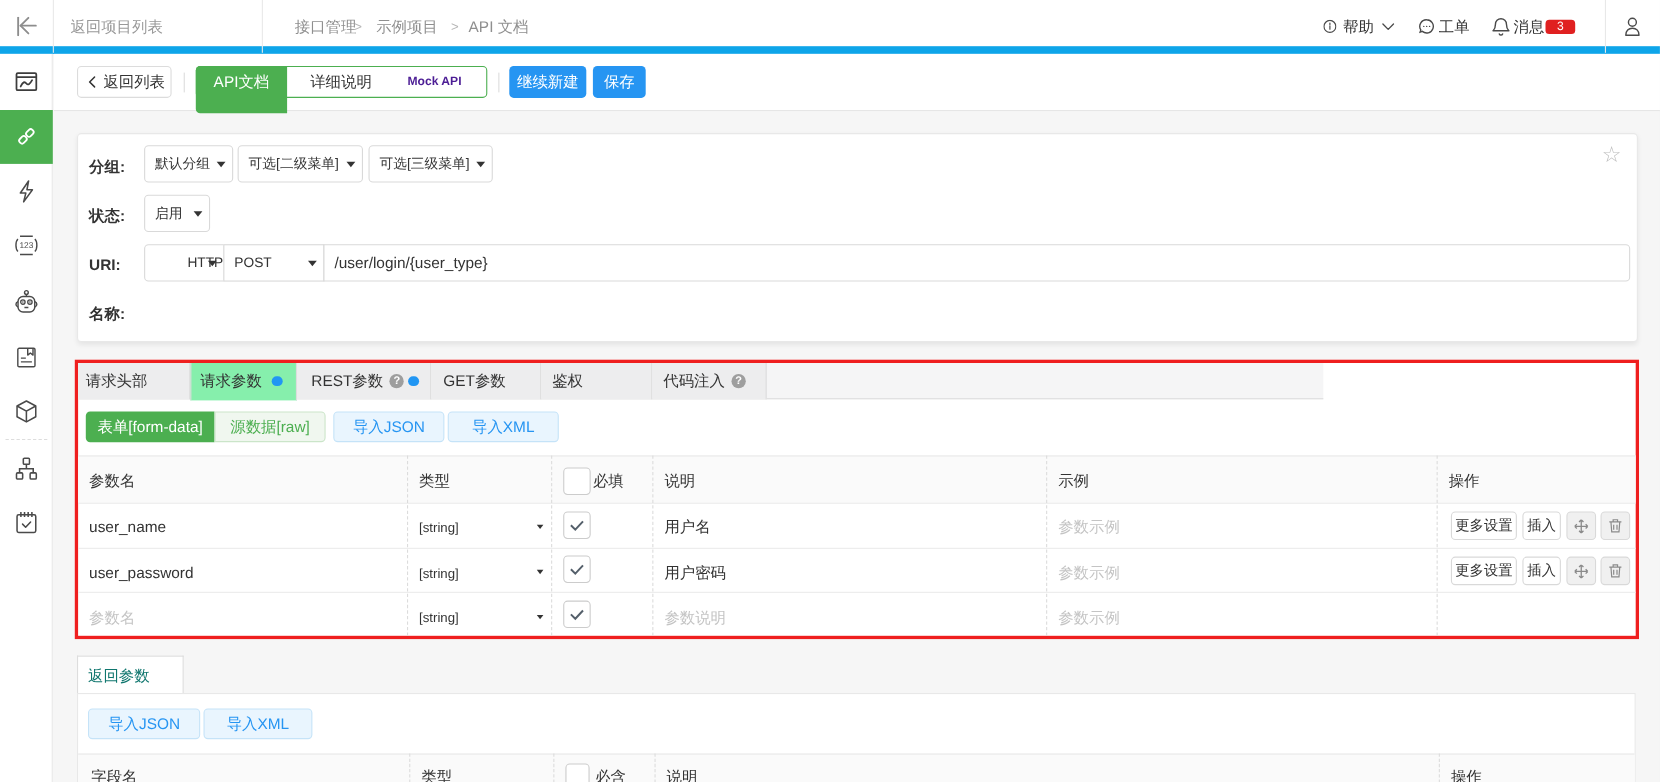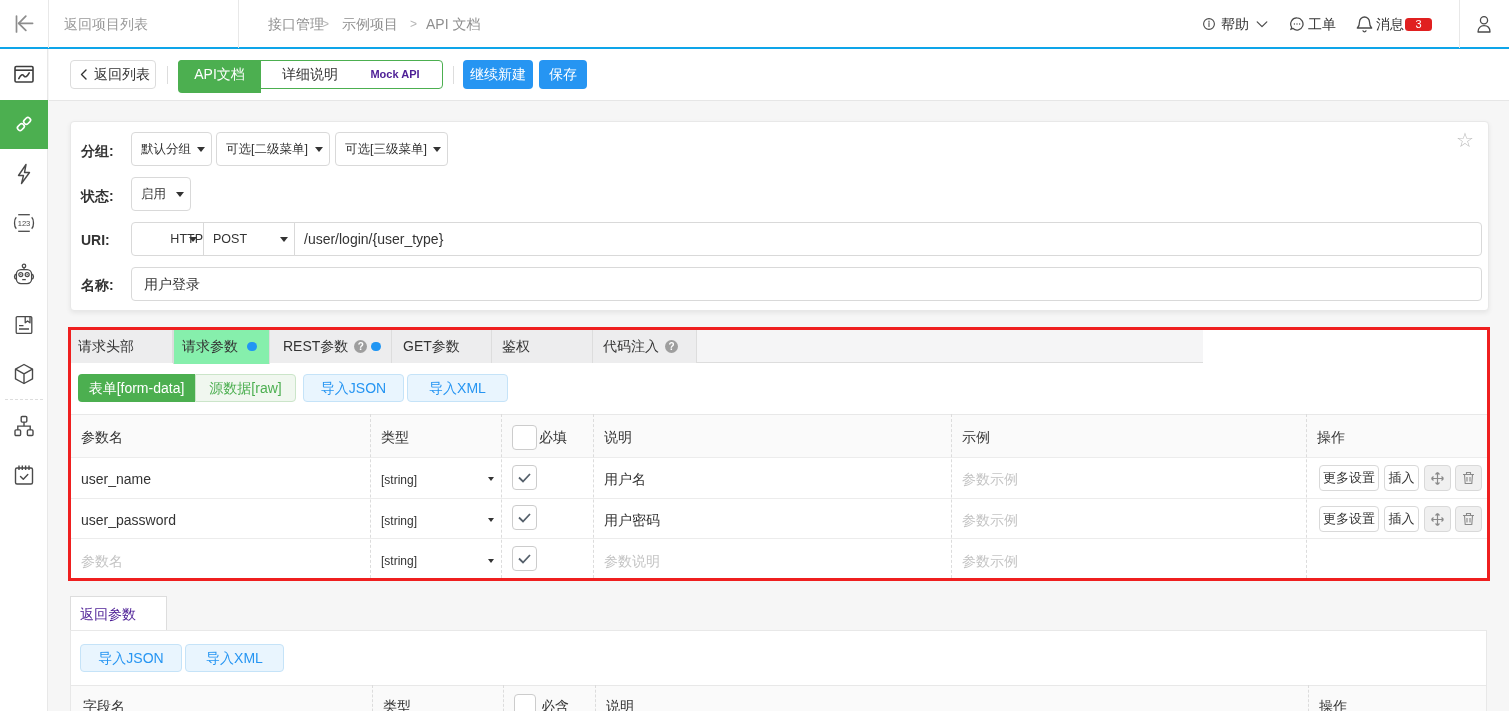--- a/index.html
+++ b/index.html
@@ -2,21 +2,21 @@
 <html><head>
 <meta charset="utf-8">
 <style>
 * { margin:0; padding:0; box-sizing:border-box; }
 html,body { width:1509px; height:711px; overflow:hidden; }
 body { font-family:"Liberation Sans",sans-serif; background:#f6f6f6; position:relative; color:#333; }
 .abs { position:absolute; }
 svg { display:block; }
 
 
-#hdr { position:absolute; left:0; top:0; width:1509px; height:49px; background:#fff; border-bottom:2px solid #0ea5e9; }
+#hdr { position:absolute; left:0; top:0; width:1509px; height:49px; background:#fff; border-bottom:7px solid #0ea5e9; }
 #hdr .vsep { position:absolute; top:0; width:1px; height:48px; background:#e8e8e8; }
 .gray { color:#999; }
 .bc { color:#8f8f8f; font-size:14px; }
 .bcarrow { color:#b5b5b5; font-size:12px; }
 .hitem { font-size:14px; color:#333; }
 
 
 #side { position:absolute; left:0; top:49px; width:48px; height:662px; background:#fff; border-right:1px solid #e8e8e8; }
 .sicon { position:absolute; left:13px; width:22px; height:22px; }
 #sgreen { position:absolute; left:0; top:51px; width:48px; height:49px; background:#4caf50; }
@@ -51,21 +51,21 @@
 .dashv { position:absolute; width:0; border-left:1px dashed #dcdcdc; }
 .rowline { position:absolute; left:0; width:1416px; height:0; border-top:1px solid #ececec; }
 .cb { position:absolute; width:25px; height:25px; border:1px solid #ccc; border-radius:4px; background:#fff; }
 .check { stroke:#55606b; stroke-width:1.8; fill:none; }
 .ph { color:#c4c4c4; }
 .celltxt { position:absolute; font-size:14px; }
 .abtn { position:absolute; height:26px; border:1px solid #d9d9d9; border-radius:4px; background:#fff; font-size:13px; color:#333; text-align:center; line-height:24px; }
 .gbtn { background:#f0f0f0; }
 
 
-#btab { position:absolute; left:70px; top:596px; width:97px; height:35px; background:#fff; border:1px solid #ddd; border-bottom:none; font-size:14px; color:#4c1d95; text-align:left; padding-left:9px; line-height:34px; }
+#btab { position:absolute; left:70px; top:596px; width:97px; height:35px; background:#fff; border:1px solid #ddd; border-bottom:none; font-size:14px; color:#0f766e; text-align:left; padding-left:9px; line-height:34px; }
 #card3 { position:absolute; left:70px; top:630px; width:1417px; height:90px; background:#fff; border:1px solid #e8e8e8; }
 </style>
 </head>
 <body>
 
 <div id="hdr">
   <svg class="abs" style="left:14px;top:15px" width="21" height="18" viewBox="0 0 21 18" fill="none" stroke="#8d8d8d" stroke-width="1.7" stroke-linecap="round" stroke-linejoin="round">
     <path d="M2.5 1v16"></path>
       <path d="M4.7 8.3H18.6"></path>
       <path d="M11.8 1.2L4.7 8.3l7.1 7.1"></path>
@@ -175,21 +175,21 @@
   </svg>
 </div>
 
 <div id="tbar">
   <div class="btn" style="left:21px;top:11px;width:86px;height:29px;border:1px solid #dcdcdc;line-height:27px;color:#333;padding-left:4px;">
     <svg style="display:inline-block;vertical-align:-1px;margin-right:7px" width="7" height="11" viewBox="0 0 7 11" fill="none" stroke="#333" stroke-width="1.4" stroke-linecap="round" stroke-linejoin="round">
         <path d="M6 1L1.5 5.5L6 10"></path>
       </svg>返回列表</div>
   <div class="abs" style="left:118px;top:17px;width:1px;height:18px;background:#ddd;"></div>
   <div class="abs" style="left:129px;top:11px;width:265px;height:29px;border:1px solid #4caf50;border-radius:4px;background:#fff;">
-    <div class="abs" style="left:-1px;top:-1px;width:83px;height:33px;background:#4caf50;border-radius:4px 0 0 4px;color:#fff;font-size:14px;text-align:center;line-height:29px;">API文档</div>
+    <div class="abs" style="left:-1px;top:-1px;width:83px;height:43px;background:#4caf50;border-radius:4px 0 0 4px;color:#fff;font-size:14px;text-align:center;line-height:29px;">API文档</div>
     <div class="abs" style="left:86px;top:0;width:90px;font-size:14px;color:#333;text-align:center;line-height:27px;">详细说明</div>
     <div class="abs" style="left:180px;top:0;width:72px;font-size:11px;color:#4c1d95;text-align:center;line-height:27px;font-weight:bold;">Mock API</div>
   </div>
   <div class="abs" style="left:404px;top:17px;width:1px;height:18px;background:#ddd;"></div>
   <div class="btn bluebtn" style="left:414px;top:11px;width:70px;">继续新建</div>
   <div class="btn bluebtn" style="left:490px;top:11px;width:48px;">保存</div>
 </div>
 
 <div id="card1">
   <div class="lbl" style="top:21px;">分组:</div>
@@ -200,21 +200,20 @@
 
   <div class="lbl" style="top:66px;">状态:</div>
   <div class="sel" style="left:60px;top:55px;width:60px;">启用<span class="caret"></span></div>
 
   <div class="lbl" style="top:110px;">URI:</div>
   <div class="sel" style="left:60px;top:100px;width:73px;border-radius:4px 0 0 4px;text-align:right;">HTTP<span class="caret"></span></div>
   <div class="sel" style="left:132px;top:100px;width:92px;border-radius:0;">POST<span class="caret"></span></div>
   <div class="inp" style="left:223px;top:100px;width:1188px;border-radius:0 4px 4px 0;padding-left:9px;">/user/login/{user_type}</div>
 
   <div class="lbl" style="top:155px;">名称:</div>
-  <div class="inp" style="left:60px;top:145px;width:1351px;">用户登录</div>
 </div>
 
 <div id="redbox">
   <div id="rtabs">
     <div class="rtab" style="left:0;width:102px;text-align:left;padding-left:7px;">请求头部</div>
     <div class="rtab active" style="left:102px;width:97px;text-align:left;padding-left:8px;">请求参数<span class="bdot" style="margin-left:9px;"></span></div>
     <div class="rtab" style="left:199px;width:122px;text-align:left;padding-left:13px;">REST参数<span class="qm">?</span><span class="bdot" style="margin-left:4px;"></span></div>
     <div class="rtab" style="left:321px;width:100px;text-align:left;padding-left:11px;">GET参数</div>
     <div class="rtab" style="left:421px;width:101px;text-align:left;padding-left:10px;">鉴权</div>
     <div class="rtab" style="left:522px;width:104px;text-align:left;padding-left:10px;">代码注入<span class="qm">?</span></div>

